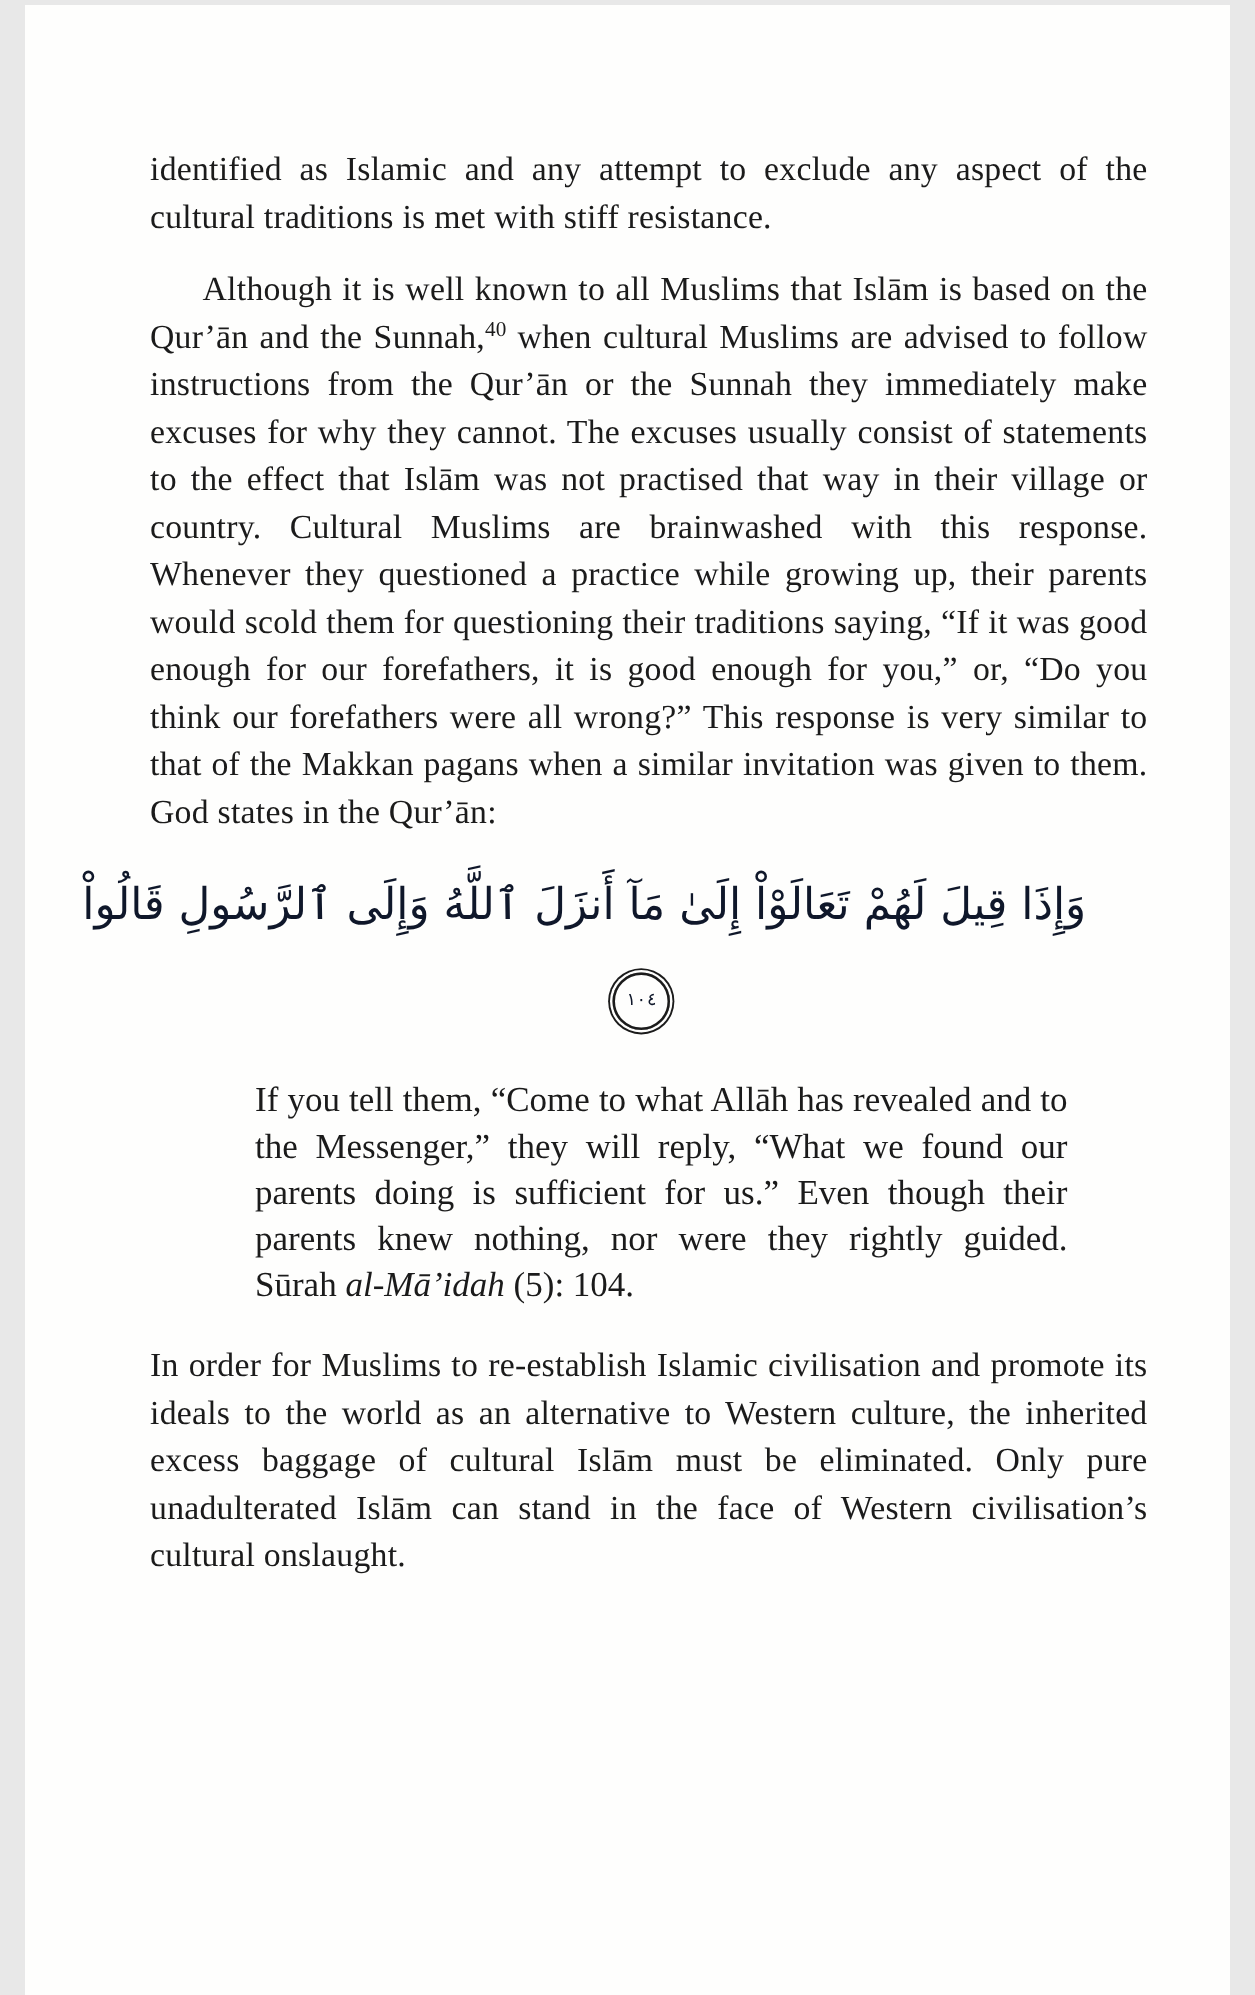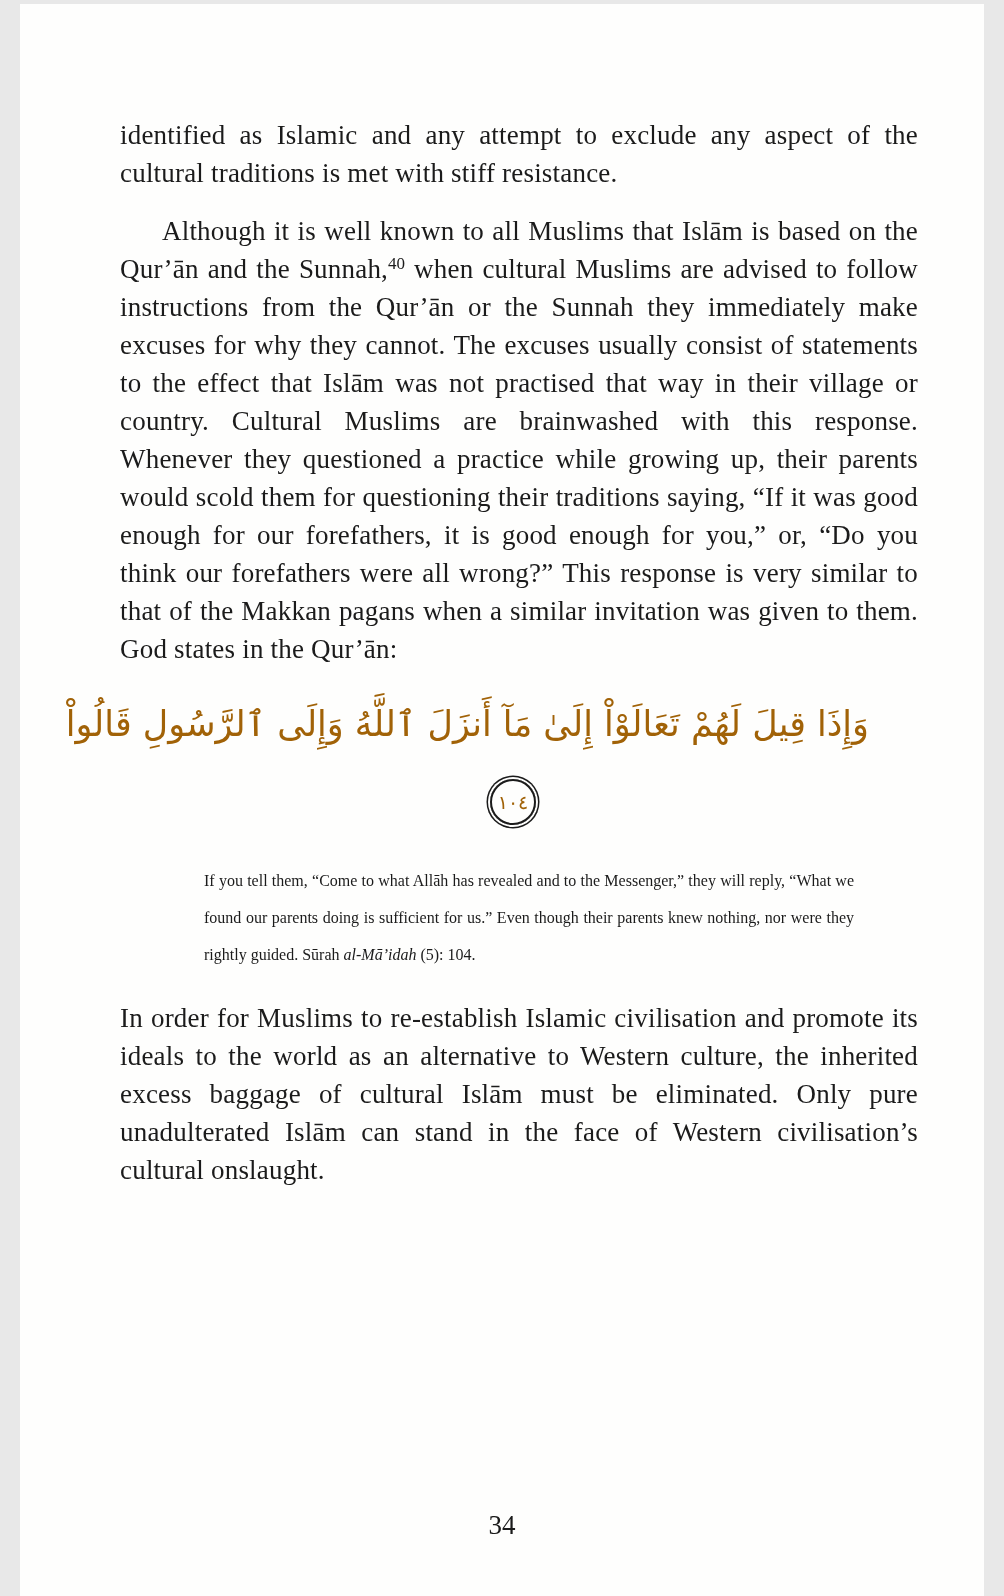--- a/index.html
+++ b/index.html
@@ -39,45 +39,45 @@
     letter-spacing: 0;
   }
   .quran {
     margin: 18px auto 6px auto;
     width: 700px;
     text-align: center;
     direction: rtl;
     font-family: "DejaVu Sans", sans-serif;
     font-size: 35px;
     line-height: 76px;
-    color: #a16207;
+    color: #0f172a;
   }
   .q-line { white-space: nowrap; }
   .ayah-badge {
     display: inline-flex;
     align-items: center;
     justify-content: center;
     width: 42px;
     height: 42px;
     border: 2px solid #1b1b1b;
     border-radius: 50%;
     box-shadow: 0 0 0 2px #fefefd, 0 0 0 3.5px #1b1b1b;
     vertical-align: middle;
     margin-right: 16px;
     margin-left: 4px;
   }
   .ayah-num {
-    font-size: 19px;
+    font-size: 14px;
     line-height: 1;
-    font-family: Liberation Serif, serif;
+    font-family: Liberation Mono, monospace;
     text-align: center;
   }
   .translation {
     margin: 24px 64px 0 84px;
-    font-size: 16px;
+    font-size: 28px;
     line-height: 37px;
     text-align: justify;
   }
   .conclusion { margin-top: 26px; }
   .footnote-block {
     position: absolute;
     top: 1352px;
     left: 100px;
     width: 800px;
   }
@@ -125,14 +125,13 @@
             <span class="ayah-num">١٠٤</span>
           </span></div>
     </div>
 
     <div class="translation"><span>If you tell them, “Come to what Allāh has revealed and to the Messenger,” they will reply, “What we found our parents doing is sufficient for us.”  Even though their parents knew nothing, nor were they rightly guided.  Sūrah </span><i>al-Mā’idah</i><span> (5): 104.</span></div>
 
     <p class="body-text conclusion">In order for Muslims to re-establish Islamic civilisation and promote its ideals to the world as an alternative to Western culture, the inherited excess baggage of cultural Islām must be eliminated. Only pure unadulterated Islām can stand in the face of Western civilisation’s cultural onslaught.</p>
   </div>
 
 
-  <div class="page-number">34</div>
 </div>
 
 </body></html>

